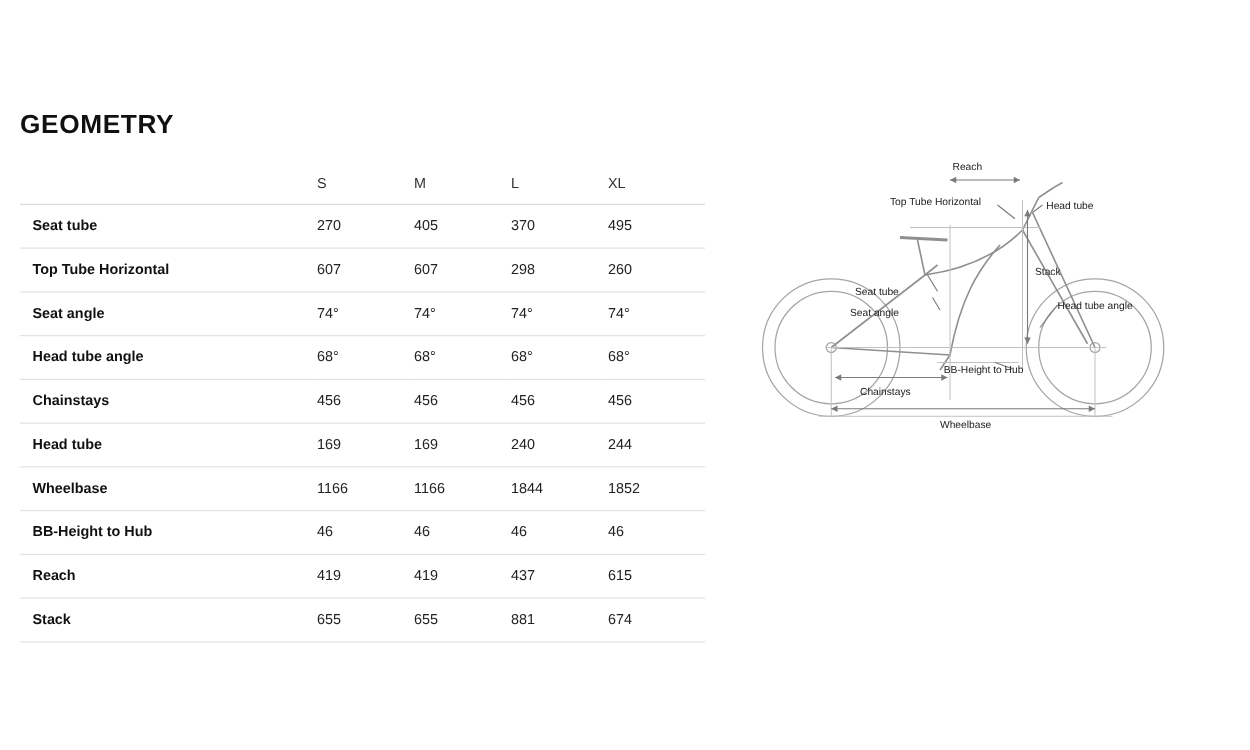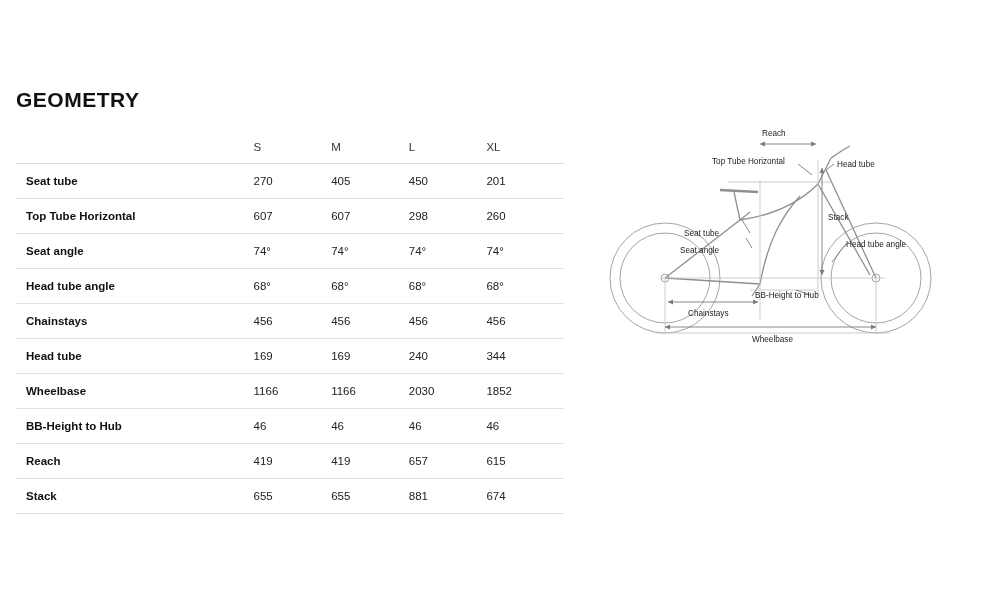--- a/index.html
+++ b/index.html
@@ -99,22 +99,22 @@
         <th class="col-m">M</th>
         <th class="col-l">L</th>
         <th class="col-xl">XL</th>
       </tr>
     </thead>
     <tbody>
       <tr>
         <td class="rowlabel">Seat tube</td>
         <td>270</td>
         <td>405</td>
-        <td>450</td>
-        <td>201</td>
+        <td>370</td>
+        <td>495</td>
       </tr>
       <tr>
         <td class="rowlabel">Top Tube Horizontal</td>
         <td>607</td>
         <td>607</td>
         <td>298</td>
         <td>260</td>
       </tr>
       <tr>
         <td class="rowlabel">Seat angle</td>
@@ -135,41 +135,41 @@
         <td>456</td>
         <td>456</td>
         <td>456</td>
         <td>456</td>
       </tr>
       <tr>
         <td class="rowlabel">Head tube</td>
         <td>169</td>
         <td>169</td>
         <td>240</td>
-        <td>344</td>
+        <td>244</td>
       </tr>
       <tr>
         <td class="rowlabel">Wheelbase</td>
         <td>1166</td>
         <td>1166</td>
-        <td>2030</td>
+        <td>1844</td>
         <td>1852</td>
       </tr>
       <tr>
         <td class="rowlabel">BB-Height to Hub</td>
         <td>46</td>
         <td>46</td>
         <td>46</td>
         <td>46</td>
       </tr>
       <tr>
         <td class="rowlabel">Reach</td>
         <td>419</td>
         <td>419</td>
-        <td>657</td>
+        <td>437</td>
         <td>615</td>
       </tr>
       <tr>
         <td class="rowlabel">Stack</td>
         <td>655</td>
         <td>655</td>
         <td>881</td>
         <td>674</td>
       </tr>
     </tbody>

